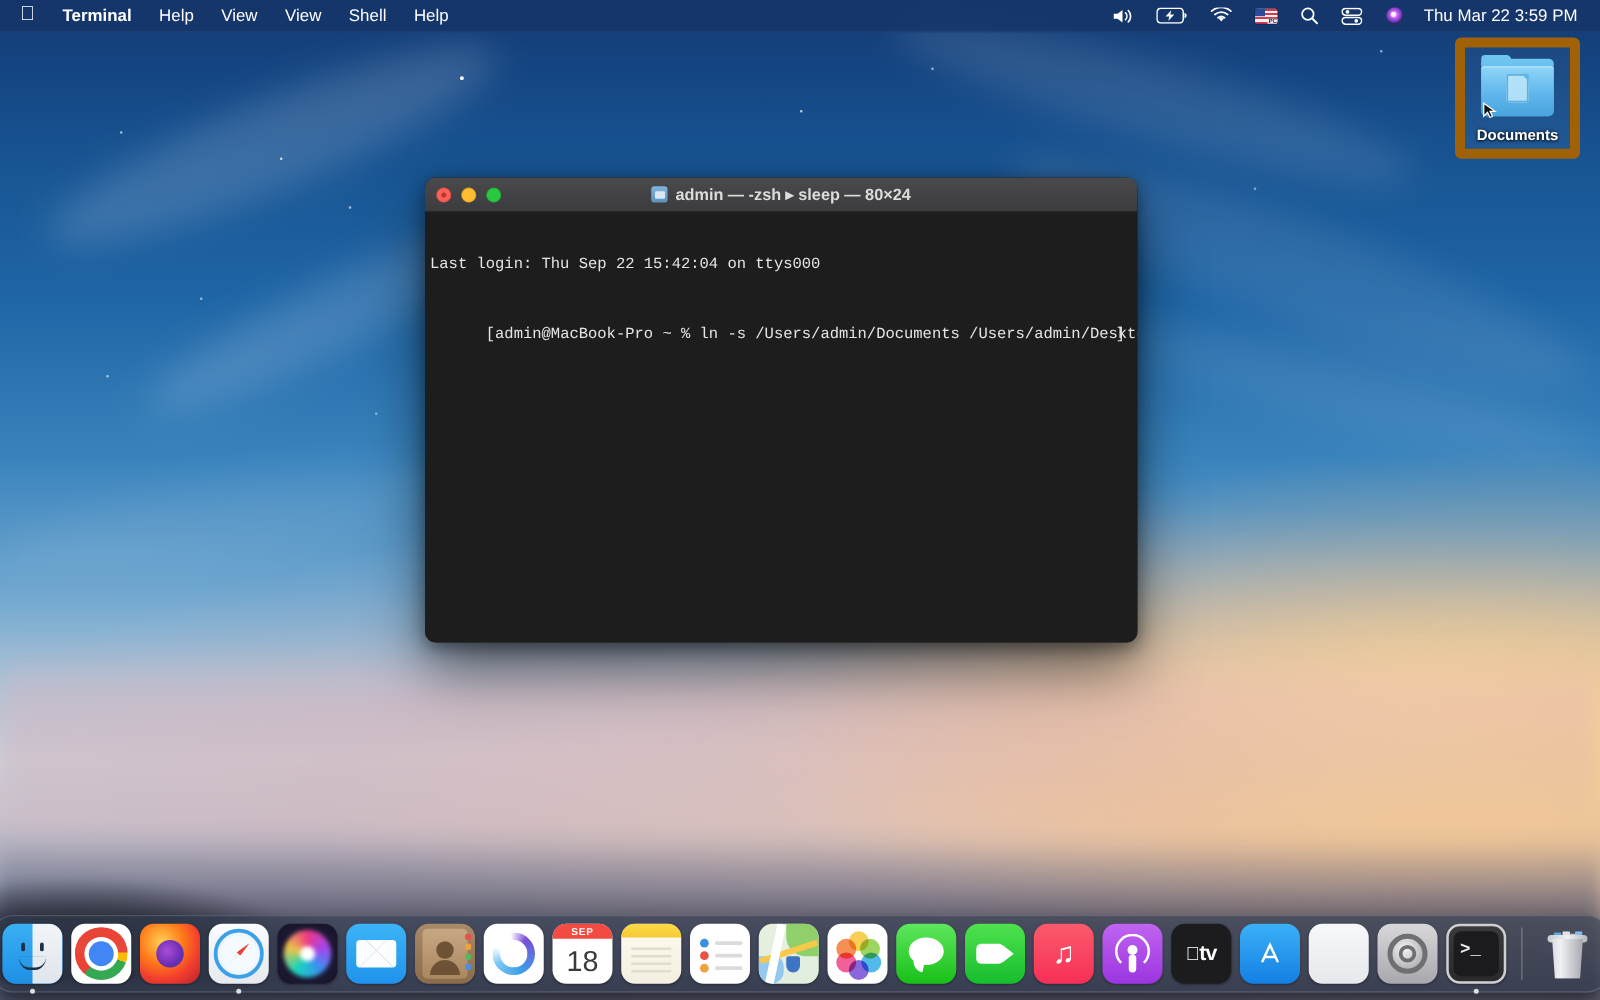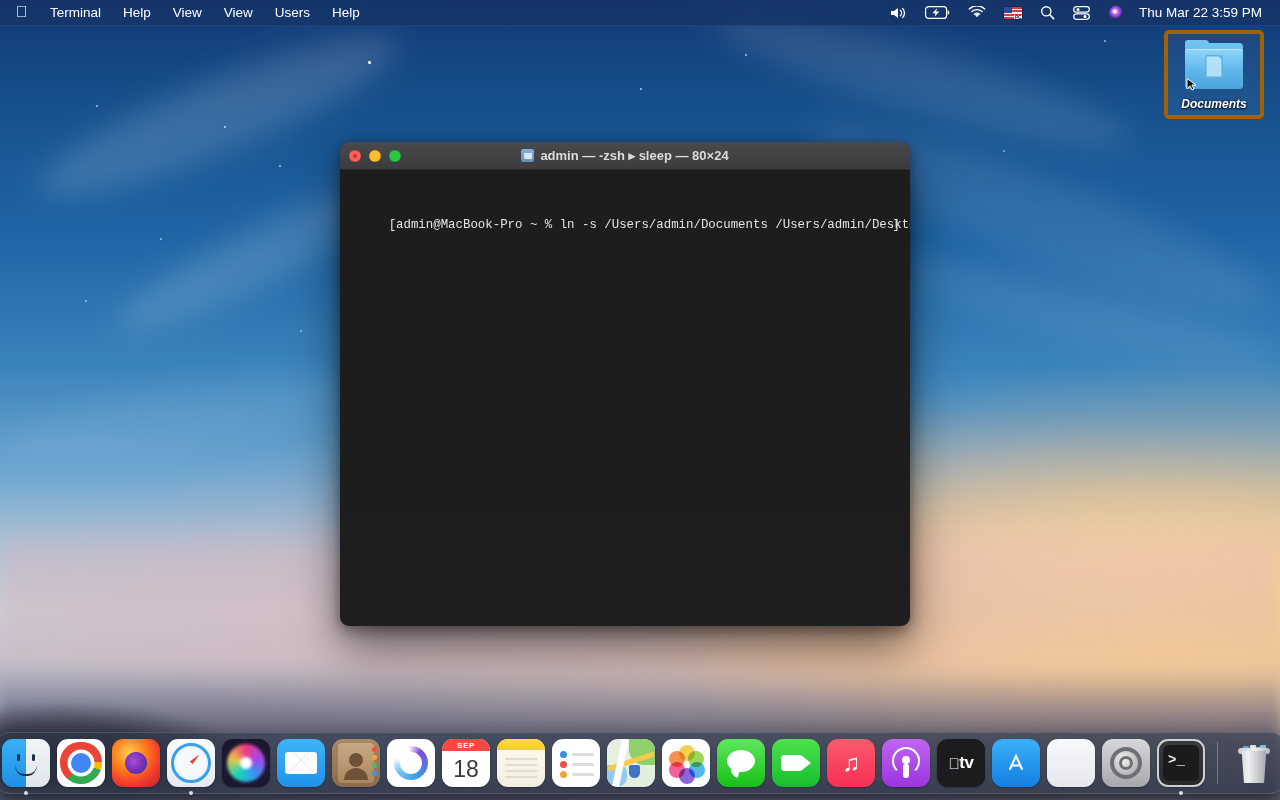--- a/index.html
+++ b/index.html
@@ -66,21 +66,21 @@
     padding:0 10px 0 12px;
     color:#fff; font-size:13.5px;
     border-bottom:1px solid rgba(255,255,255,0.06);
   }
   .mb-left { display:flex; align-items:center; gap:0; }
   .mb-item {
     padding:2px 11px; border-radius:4px; line-height:18px;
     white-space:nowrap; cursor:default;
   }
   .mb-apple { padding:0 11px 2px 4px; font-size:16px; line-height:18px; }
-  .mb-app { font-weight:normal; }
+  .mb-app { font-weight:bold; }
   .mb-right { margin-left:auto; display:flex; align-items:center; gap:0; }
   .mb-status { padding:2px 9px; display:flex; align-items:center; line-height:18px; }
   .mb-clock { padding:2px 8px 2px 6px; font-size:13.5px; white-space:nowrap; }
 
   .flag {
     width:18px; height:12px; border-radius:1.5px; overflow:hidden;
     position:relative; display:inline-block;
     background:repeating-linear-gradient(180deg,#d8384a 0 1.7px,#f4f4f4 1.7px 3.4px);
     box-shadow:0 0 0 0.5px rgba(0,0,0,0.35);
   }
@@ -95,24 +95,23 @@
   }
 
   
   #desktop-icons { position:absolute; inset:0; z-index:10; }
   .desk-icon {
     position:absolute; width:100px;
     display:flex; flex-direction:column; align-items:center;
     padding:6px 2px 4px;
   }
   .desk-icon.selected {
-    border:4px solid #a16207;
+    border:8px solid #a16207;
     border-radius:5px;
     background:rgba(255,255,255,0.04);
-    font-style:italic;
   }
   .folder-wrap { position:relative; width:62px; height:52px; margin-bottom:5px; }
   .folder-back {
     position:absolute; left:2px; top:3px; width:58px; height:46px;
     background:linear-gradient(180deg,#6fc4f0 0%,#4fa9e4 100%);
     border-radius:4px 4px 4px 4px;
   }
   .folder-tab {
     position:absolute; left:2px; top:0px; width:24px; height:8px;
     background:#6fc4f0; border-radius:3px 4px 0 0;
@@ -139,21 +138,21 @@
     display:flex; align-items:center; justify-content:center;
   }
   .desk-label {
     font-size:12px; color:#fff; font-weight:bold;
     text-shadow:0 1px 2px rgba(0,0,0,0.85), 0 0 3px rgba(0,0,0,0.6);
     padding:0 3px; border-radius:3px; white-space:nowrap;
   }
 
   
   #terminal {
-    position:absolute; left:340px; top:142px; width:570px; height:484px;
+    position:absolute; left:340px; top:142px; width:570px; height:372px;
     z-index:20;
     border-radius:9px;
     box-shadow:0 22px 48px rgba(0,0,0,0.52), 0 4px 14px rgba(0,0,0,0.42);
     overflow:hidden;
     background:#1e1e1e;
   }
   .titlebar {
     height:28px; position:relative;
     background:linear-gradient(180deg,#4a4a4c 0%,#3c3c3e 100%);
     border-bottom:1px solid #272729;
@@ -408,21 +407,21 @@
   <div class="star" style="left:1003px;top:150px;width:1.5px;height:1.5px;opacity:.45;"></div>
 </div>
 
 <div id="menubar">
   <div class="mb-left">
     <div class="mb-item mb-apple"></div>
     <div class="mb-item mb-app">Terminal</div>
     <div class="mb-item">Help</div>
     <div class="mb-item">View</div>
     <div class="mb-item">View</div>
-    <div class="mb-item">Users</div>
+    <div class="mb-item">Shell</div>
     <div class="mb-item">Help</div>
   </div>
 
   <div class="mb-right">
     <div class="mb-status">
       <svg width="17" height="14" viewBox="0 0 17 14">
           <path d="M1 5h3L8 2v10L4 9H1z" fill="#fff"></path>
           <path d="M10.4 4.2a4 4 0 0 1 0 5.6M12.6 2.4a6.6 6.6 0 0 1 0 9.2" stroke="#fff" stroke-width="1.3" fill="none" stroke-linecap="round"></path>
         </svg>
     </div>
@@ -500,20 +499,21 @@
       <div class="light l-yellow"></div>
       <div class="light l-green"></div>
     </div>
     <div class="title-center">
       <span class="term-badge"></span>
       <span>admin — -zsh ▸ sleep — 80×24</span>
     </div>
   </div>
 
   <div class="term-body">
+    <div class="term-line">Last login: Thu Sep 22 15:42:04 on ttys000</div>
     <div class="term-line" style="position:relative;">
       <span>[admin@MacBook-Pro ~ % ln -s /Users/admin/Documents /Users/admin/Desktop</span><span style="position:absolute;right:4px;">]</span>
     </div>
   </div>
 </div>
 
 <div id="dock">
 
   <div class="dock-item">
     <div class="dock-icon ic-finder">

